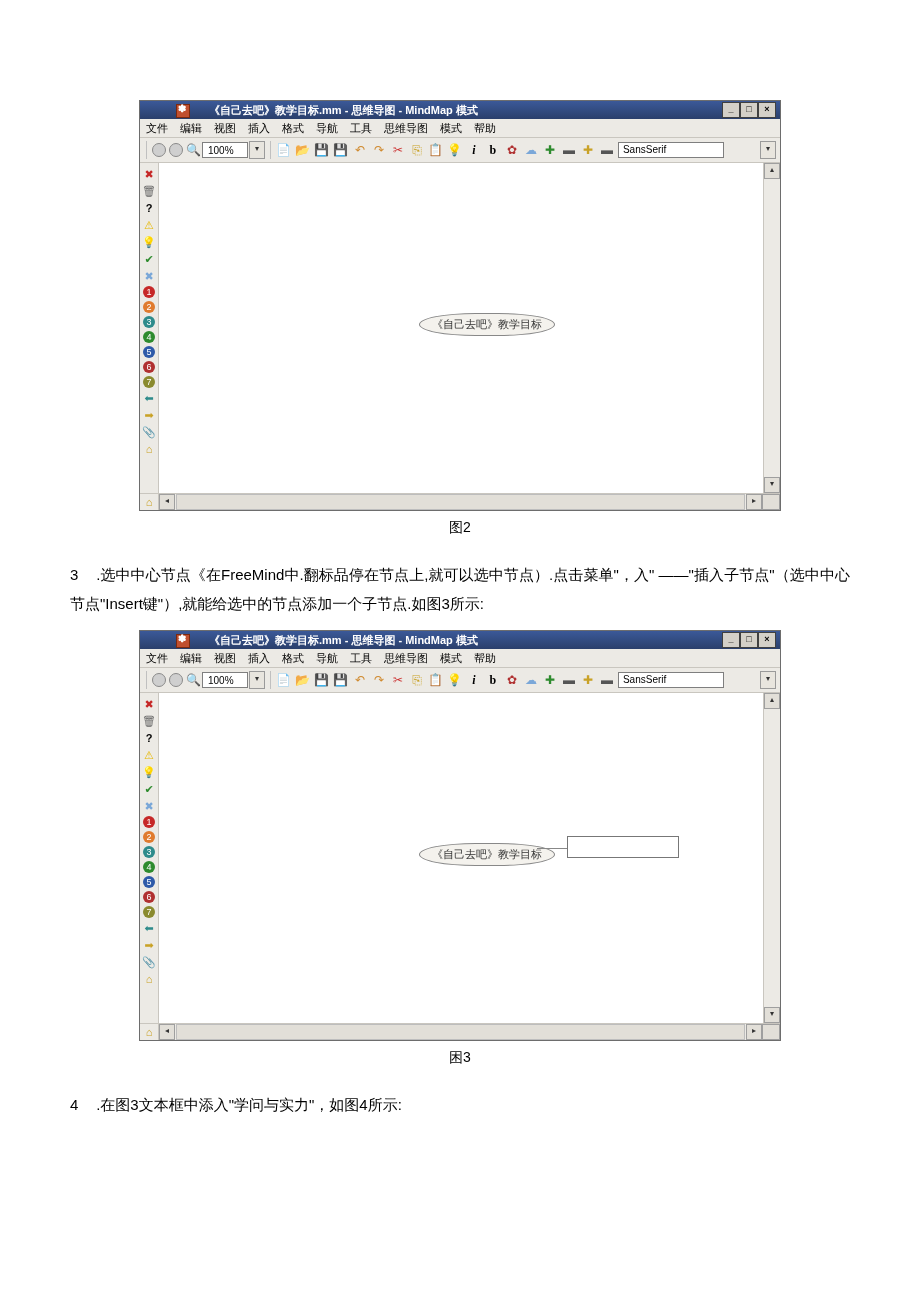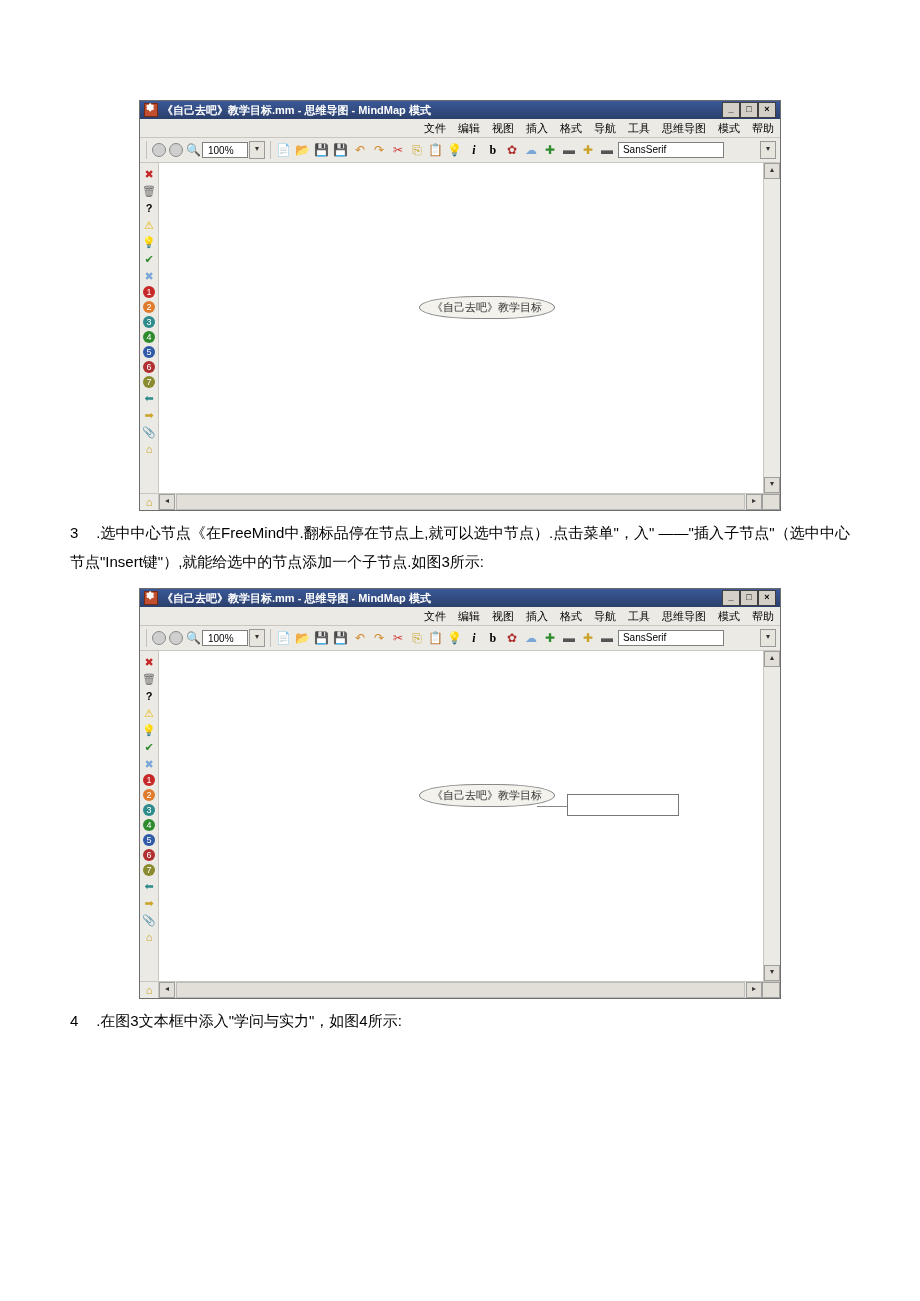--- a/index.html
+++ b/index.html
@@ -27,22 +27,23 @@
     color: #fff;
     font-size: 11px;
     font-weight: bold;
     display: flex;
     align-items: center;
     padding: 0 4px;
     justify-content: space-between;
   }
   .titlebar-left {
     display: flex;
-    align-items: flex-start;
-    gap: 4px;
+    align-items: flex-end;
+    gap: 19px;
+    margin-left: 32px;
   }
   .app-icon {
     width: 12px; height: 12px;
     background: #c05030;
     border: 1px solid #7a2a10;
     display: inline-block;
     position: relative;
   }
   .app-icon::after {
     content: "✽";
@@ -69,21 +70,20 @@
   .menubar {
     height: 18px;
     background: #eceae5;
     color: #000;
     font-size: 11px;
     display: flex;
     align-items: center;
     padding: 0 6px;
     gap: 12px;
     border-bottom: 1px solid #c9c6bf;
-    justify-content: flex-end;
   }
   .menubar span { white-space: nowrap; }
   .toolbar {
     height: 24px;
     background: #eceae5;
     display: flex;
     align-items: center;
     padding: 0 4px;
     gap: 3px;
     border-bottom: 1px solid #c9c6bf;
@@ -219,21 +219,21 @@
     margin: 0 1px;
   }
   .scroll-h .corner {
     width: 16px; height: 14px;
     background: #e2dfd8;
     border: 1px solid #9f9f9f;
   }
   .node {
     position: absolute;
     left: 260px;
-    top: 133px;
+    top: 150px;
     padding: 3px 12px;
     border: 1px solid #888;
     border-radius: 50%/60%;
     background: #f4f2ed;
     font-size: 11px;
     color: #333;
     white-space: nowrap;
   }
   .child-line {
     position: absolute;
@@ -362,20 +362,21 @@
       <div class="ic-left" style="color:#c9a227">⌂</div>
       <div class="scroll-h">
         <div class="arrow">◂</div>
         <div class="track"></div>
         <div class="arrow">▸</div>
         <div class="corner"></div>
       </div>
     </div>
   </div>
 
+  <div class="caption">图2</div>
 
   <p class="para">
     <span class="step-num">3</span>
     <span>.选中中心节点《在FreeMind中.翻标品停在节点上,就可以选中节点）.点击菜单"，入" ——"插入子节点"（选中中心节点"Insert键"）,就能给选中的节点添加一个子节点.如图3所示:</span>
   </p>
 
   <div class="app-window">
     <div class="titlebar">
       <div class="titlebar-left">
         <span class="app-icon"></span>
@@ -466,19 +467,20 @@
       <div class="ic-left" style="color:#c9a227">⌂</div>
       <div class="scroll-h">
         <div class="arrow">◂</div>
         <div class="track"></div>
         <div class="arrow">▸</div>
         <div class="corner"></div>
       </div>
     </div>
   </div>
 
+  <div class="caption">困3</div>
 
   <p class="para">
     <span class="step-num">4</span>
     <span>.在图3文本框中添入"学问与实力"，如图4所示:</span>
   </p>
 
 </div>
 
 </body></html>

